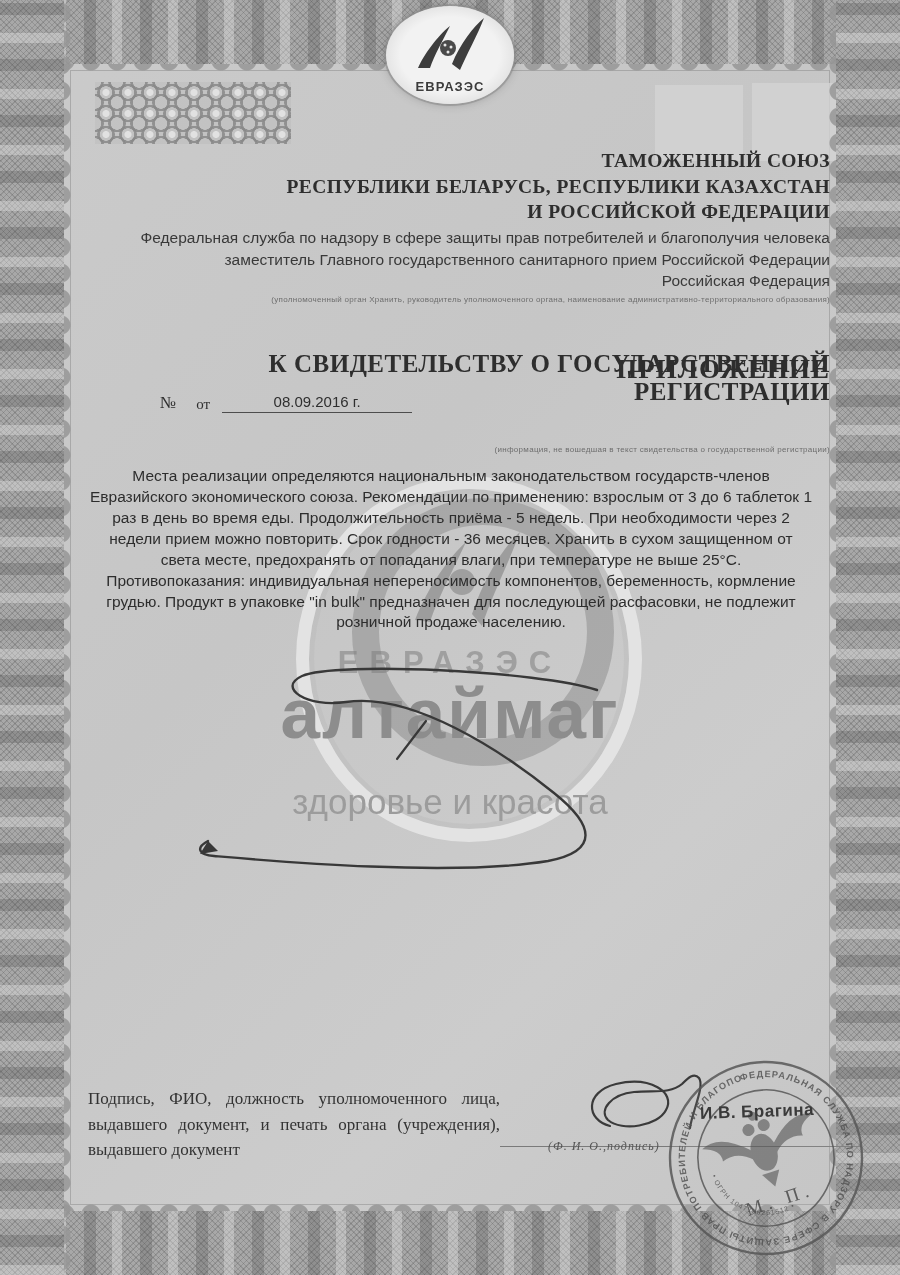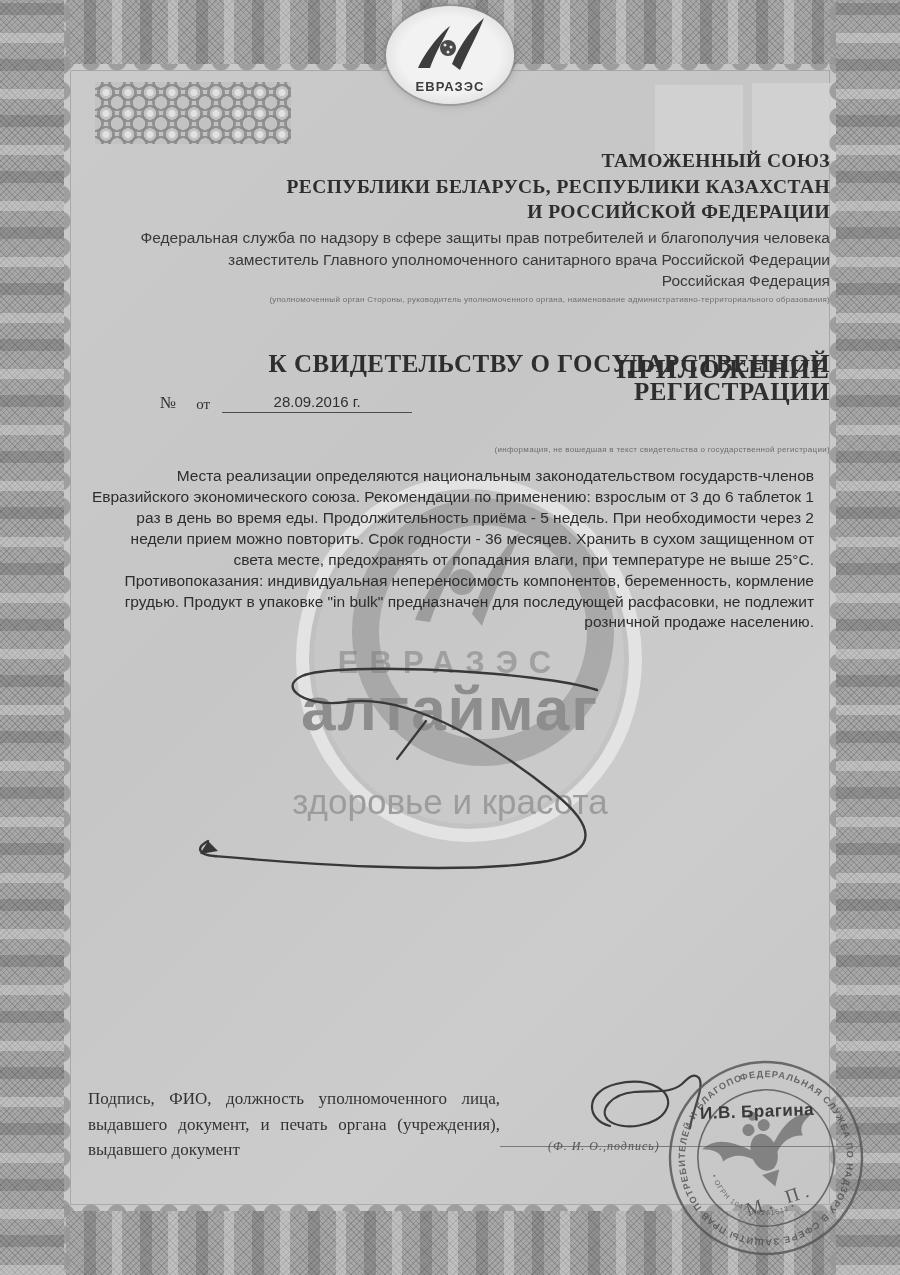--- a/index.html
+++ b/index.html
@@ -58,31 +58,31 @@
   .numrow{position:absolute;left:160px;right:70px;top:393px;z-index:4;display:flex;align-items:flex-end;
           font-size:15px;color:#2f2f2f;}
   .numrow .lbl{font-family:"Liberation Serif",serif;font-size:17px;padding:0 8px 0 0;}
   .numrow .field{border-bottom:1.5px solid #4d4d4d;text-align:center;padding-bottom:2px;}
   .f-number{width:400px;letter-spacing:.3px;}
   .f-date{width:190px;}
   .numrow .from{font-family:"Liberation Serif",serif;font-size:15px;padding:0 12px;}
   .cap2{top:445px;}
   .scope{position:absolute;left:88px;width:726px;top:466px;z-index:4;color:#2d2d2d;font-size:15.5px;line-height:1.35;}
   .scope .h{font-weight:700;color:#222;margin-bottom:3px;}
-  .scope .t{white-space:pre-line;text-align:right;}
+  .scope .t{white-space:pre-line;text-align:center;}
   
   .wm-oval{position:absolute;left:296px;top:476px;width:320px;height:340px;border-radius:50%;z-index:1;
      border:13px solid rgba(231,231,231,.85);box-shadow:inset 0 0 0 5px rgba(175,175,175,.25);}
   .wm-ring{position:absolute;left:352px;top:498px;width:208px;height:214px;border-radius:50%;z-index:1;
      border:27px solid rgba(95,95,95,.30);}
   .wm-bird{position:absolute;left:390px;top:520px;z-index:1;opacity:.38;}
   .wm-evr{position:absolute;left:0;right:0;top:645px;text-align:center;z-index:1;
      font-weight:700;font-size:31px;letter-spacing:11px;color:rgba(125,125,125,.55);}
   .wm-brand{position:absolute;left:0;right:0;top:678px;text-align:center;z-index:2;
-     font-weight:700;font-size:62px;line-height:1;color:#8d8d8d;letter-spacing:2px;}
+     font-weight:700;font-size:71px;line-height:1;color:#8d8d8d;letter-spacing:2px;}
   .wm-tag{position:absolute;left:0;right:0;top:782px;text-align:center;z-index:2;
      font-size:35px;color:#9c9c9c;}
   .sig1{position:absolute;left:150px;top:655px;z-index:5;}
   
   .foot-left{position:absolute;left:88px;top:1086px;width:412px;z-index:4;
      font-family:"Liberation Serif",serif;font-size:17px;line-height:1.5;color:#333;text-align:justify;}
   .sig2{position:absolute;left:578px;top:1068px;z-index:5;}
   .sign-line{position:absolute;left:500px;top:1146px;width:360px;height:1px;background:#7a7a7a;z-index:4;}
   .sign-cap{position:absolute;left:548px;top:1139px;z-index:4;font-family:"Liberation Serif",serif;
      font-size:12px;letter-spacing:1px;color:#555;font-style:italic;}
@@ -118,32 +118,32 @@
   <div class="patch" style="left:655px;top:85px;width:88px;height:76px;"></div>
   <div class="patch" style="left:752px;top:83px;width:88px;height:78px;"></div>
 
   <div class="center serifbold header-top">
     <div>ТАМОЖЕННЫЙ СОЮЗ</div>
     <div>РЕСПУБЛИКИ БЕЛАРУСЬ, РЕСПУБЛИКИ КАЗАХСТАН</div>
     <div>И РОССИЙСКОЙ ФЕДЕРАЦИИ</div>
   </div>
   <div class="center header-sub">
     <div>Федеральная служба по надзору в сфере защиты прав потребителей и благополучия человека</div>
-    <div>заместитель Главного уполномоченного санитарного врача Российской Федерации</div>
+    <div>заместитель Главного государственного санитарного прием Российской Федерации</div>
     <div>Российская Федерация</div>
   </div>
-  <div class="center caption cap1">(уполномоченный орган Стороны, руководитель уполномоченного органа, наименование административно-территориального образования)</div>
+  <div class="center caption cap1">(уполномоченный орган Хранить, руководитель уполномоченного органа, наименование административно-территориального образования)</div>
 
   <div class="center serifbold doc-title1">ПРИЛОЖЕНИЕ</div>
   <div class="center serifbold doc-title2">К СВИДЕТЕЛЬСТВУ О ГОСУДАРСТВЕННОЙ РЕГИСТРАЦИИ</div>
 
   <div class="numrow">
     <span class="lbl">№</span>
     <span class="from">от</span>
-    <span class="field f-date">28.09.2016 г.</span>
+    <span class="field f-date">08.09.2016 г.</span>
   </div>
   <div class="center caption cap2">(информация, не вошедшая в текст свидетельства о государственной регистрации)</div>
 
   <div class="scope">
     <div class="t">Места реализации определяются национальным законодательством государств-членов Евразийского экономического союза. Рекомендации по применению: взрослым от 3 до 6 таблеток 1 раз в день во время еды. Продолжительность приёма - 5 недель. При необходимости через 2 недели прием можно повторить. Срок годности - 36 месяцев. Хранить в сухом защищенном от света месте, предохранять от попадания влаги, при температуре не выше 25°С.
 Противопоказания: индивидуальная непереносимость компонентов, беременность, кормление грудью. Продукт в упаковке "in bulk" предназначен для последующей расфасовки, не подлежит розничной продаже населению.</div>
   </div>
 
   <div class="wm-oval"></div>
   <div class="wm-ring"></div>

